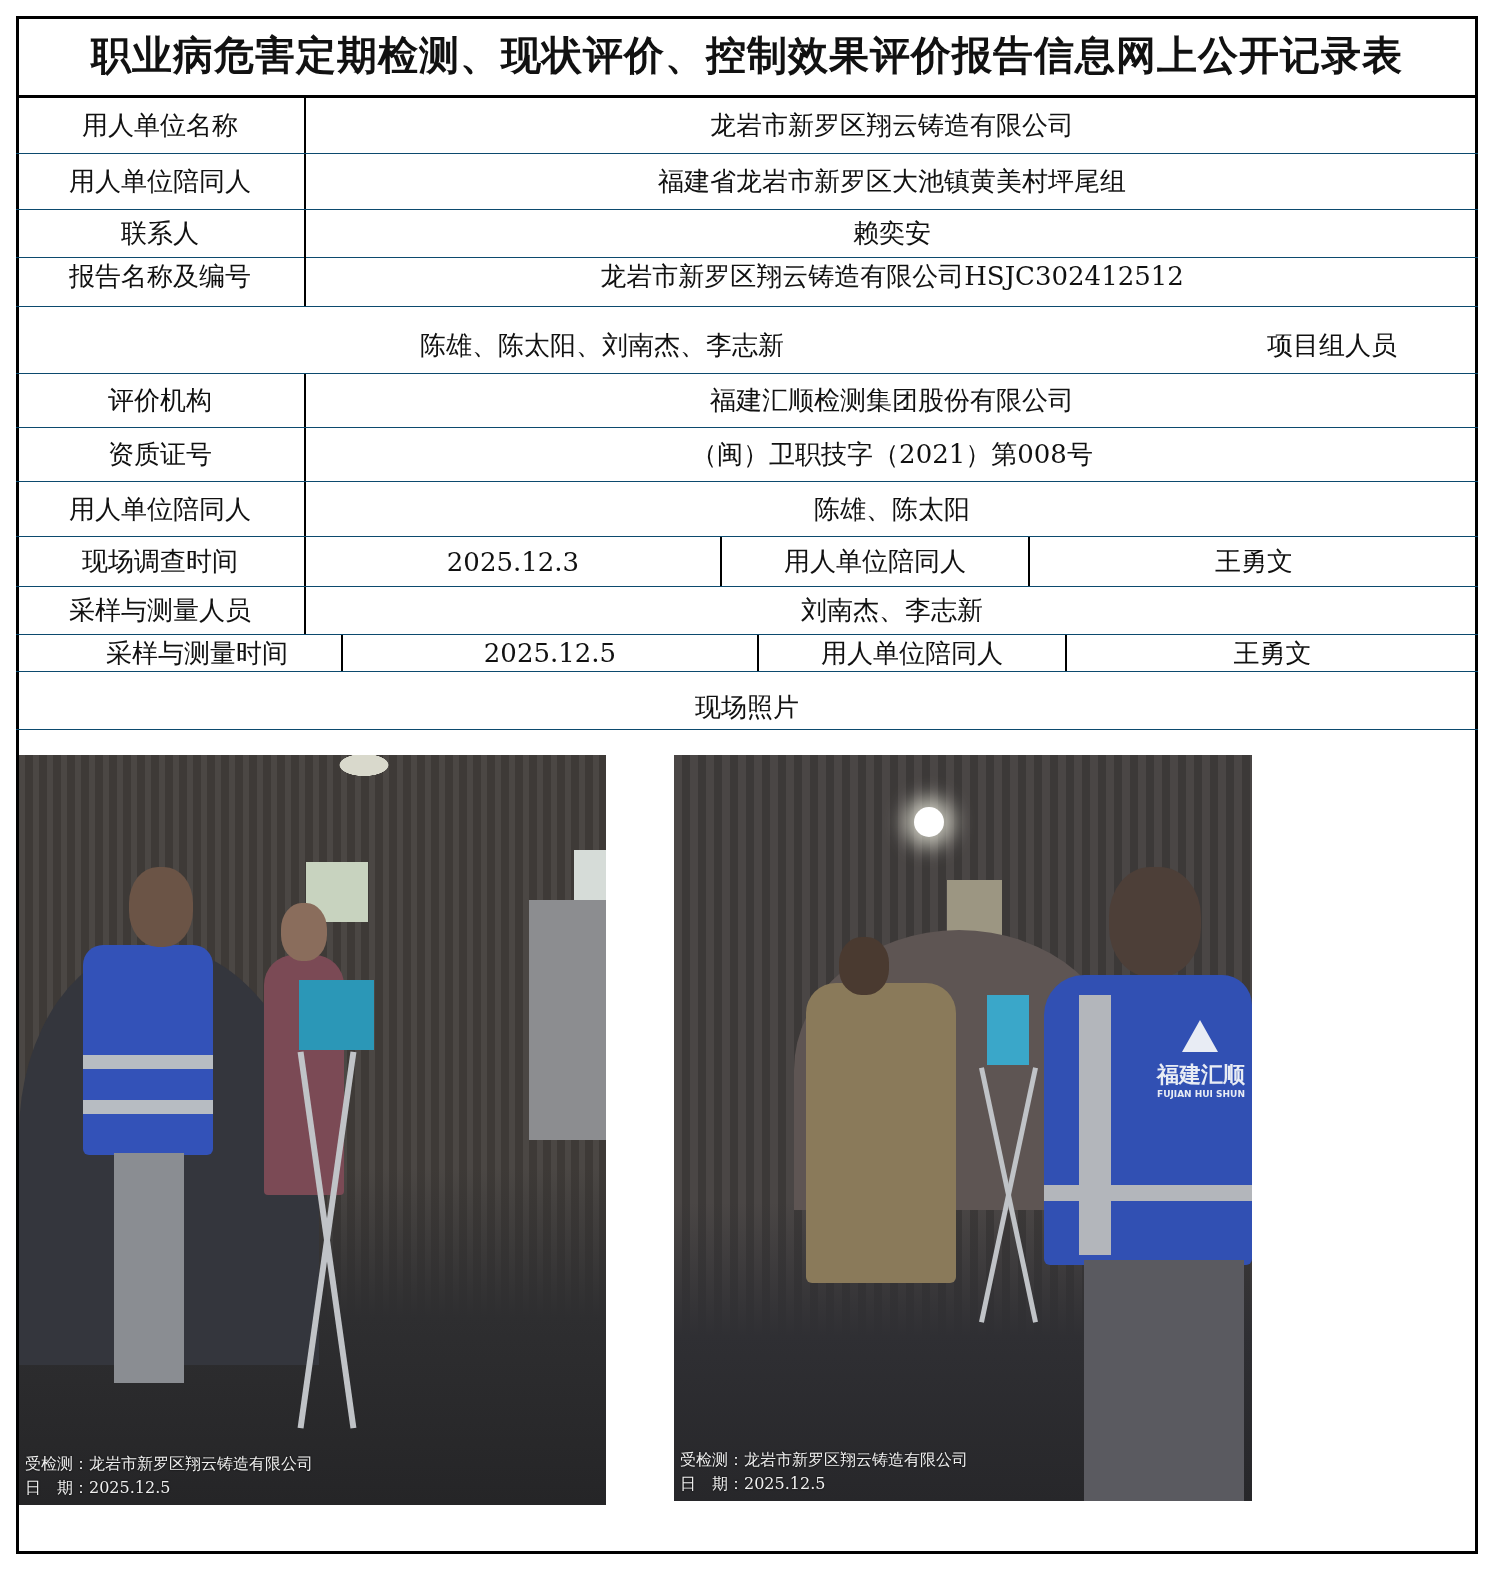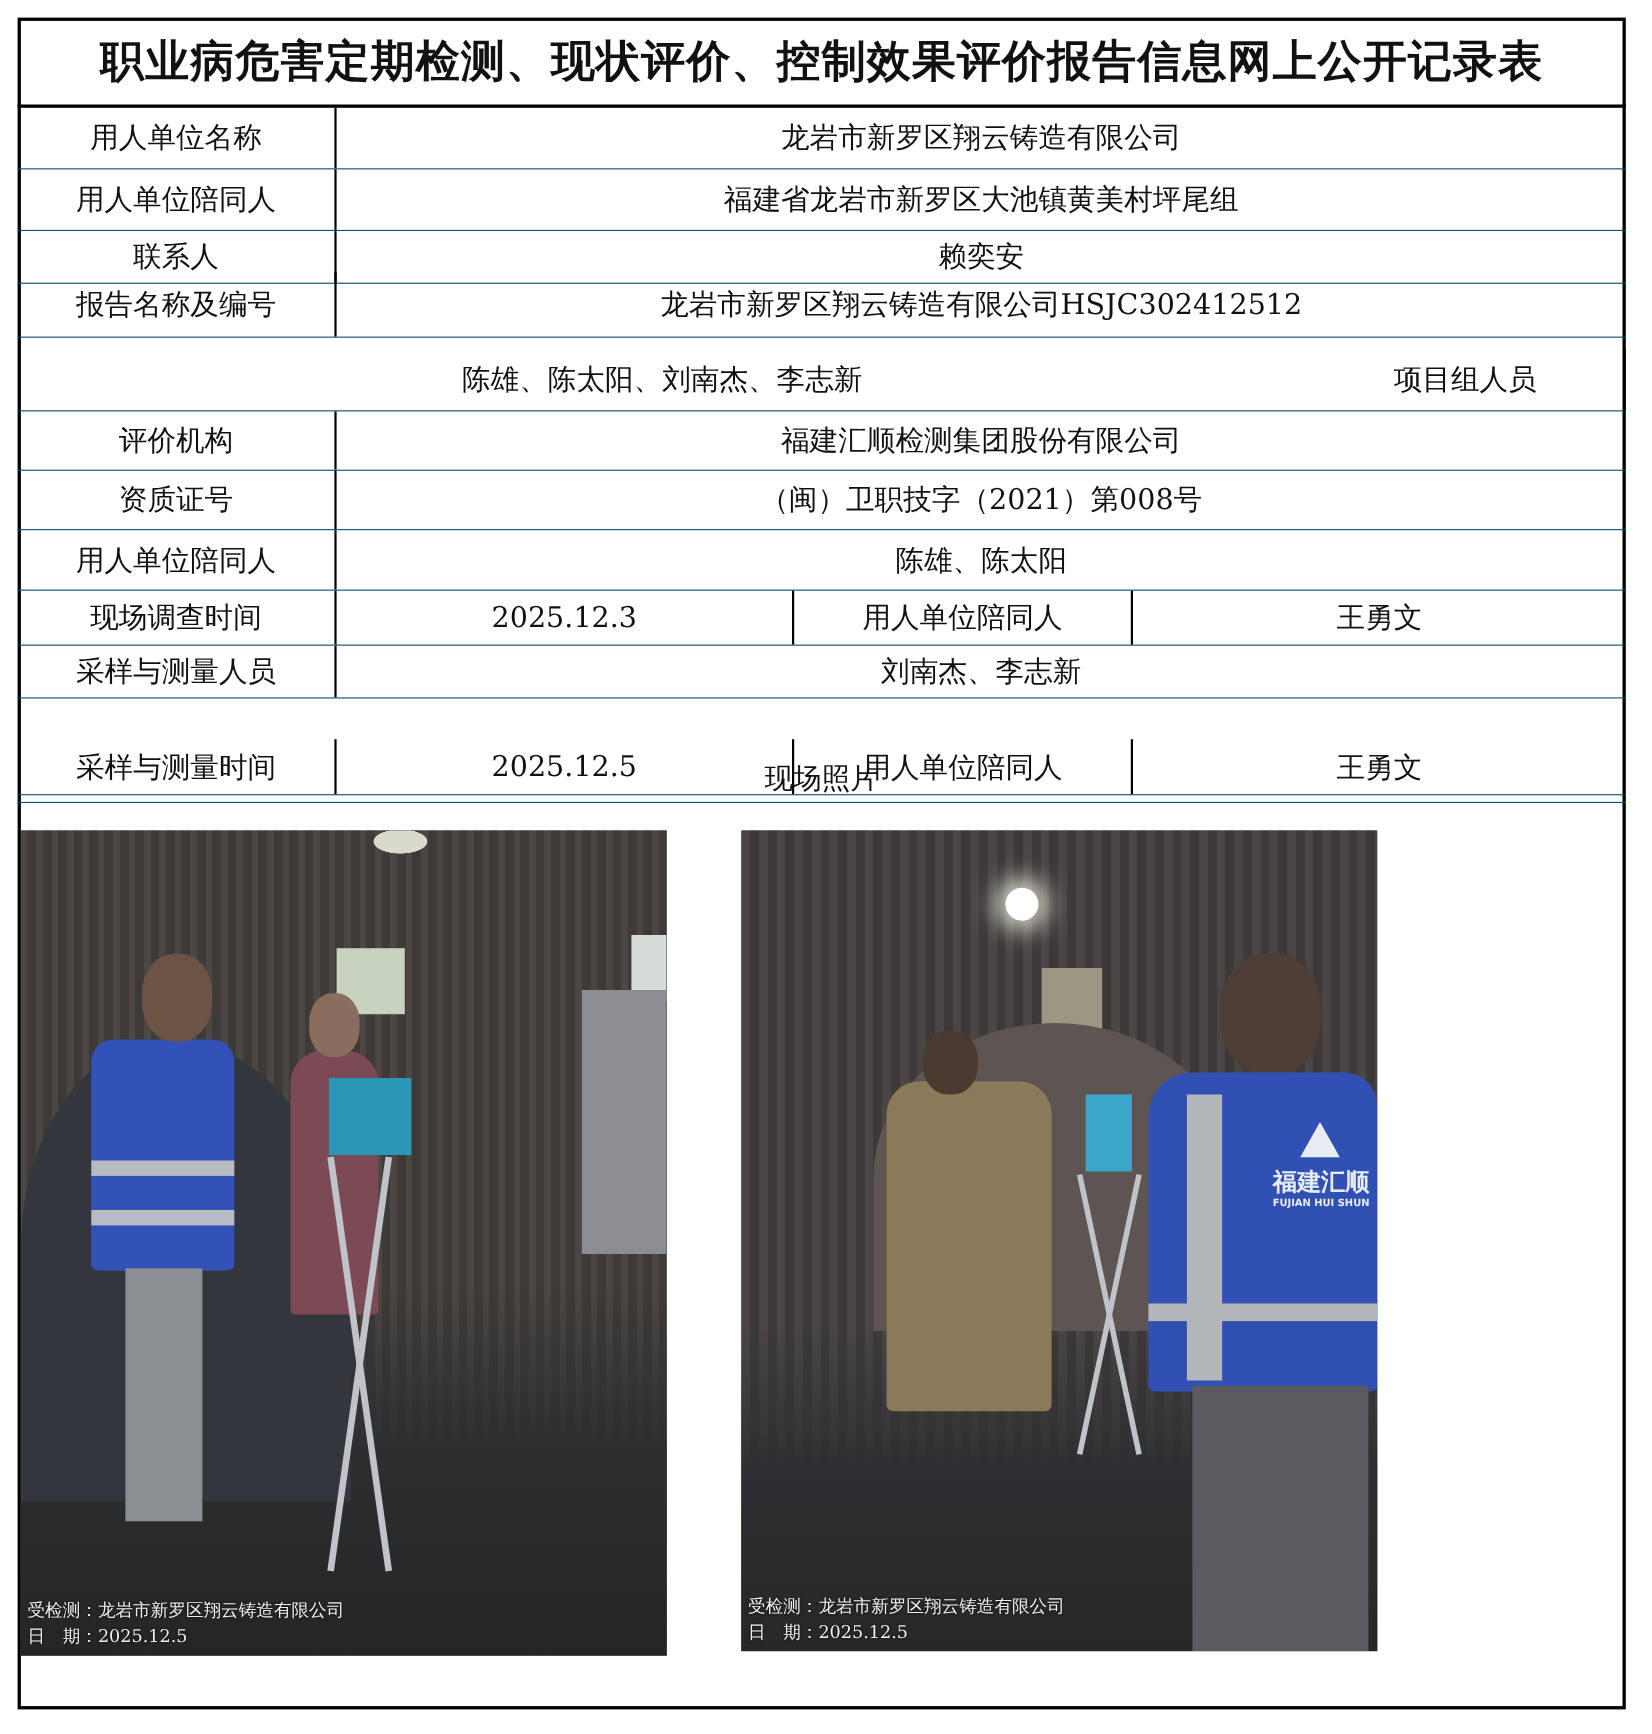--- a/index.html
+++ b/index.html
@@ -67,21 +67,21 @@
   <div class="cell c2">2025.12.3</div>
   <div class="cell c3">用人单位陪同人</div>
   <div class="cell c4">王勇文</div>
 </div>
 
 <div class="row" style="top:587px;height:48px;">
   <div class="cell lbl">采样与测量人员</div>
   <div class="cell val">刘南杰、李志新</div>
 </div>
 
-<div class="row" style="top:672px;height:51px;">
+<div class="row" style="top:635px;height:37px;padding-left:37px;">
   <div class="cell lbl">采样与测量时间</div>
   <div class="cell c2">2025.12.5</div>
   <div class="cell c3">用人单位陪同人</div>
   <div class="cell c4">王勇文</div>
 </div>
 
 <div class="row" style="top:686px;height:44px;">
   <div class="cell val">现场照片</div>
 </div>
 

